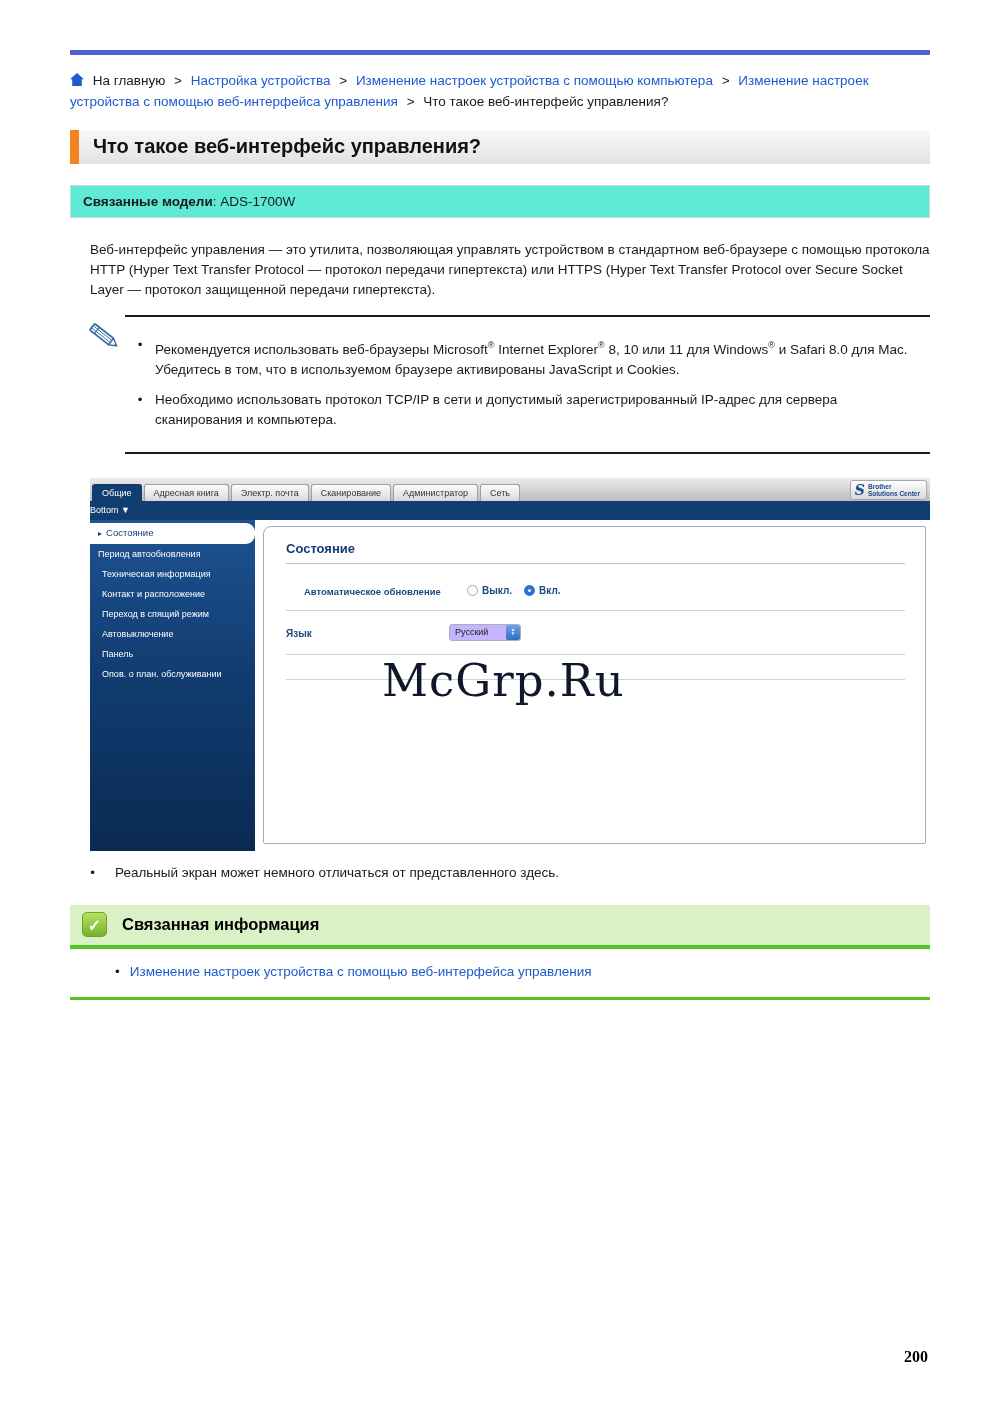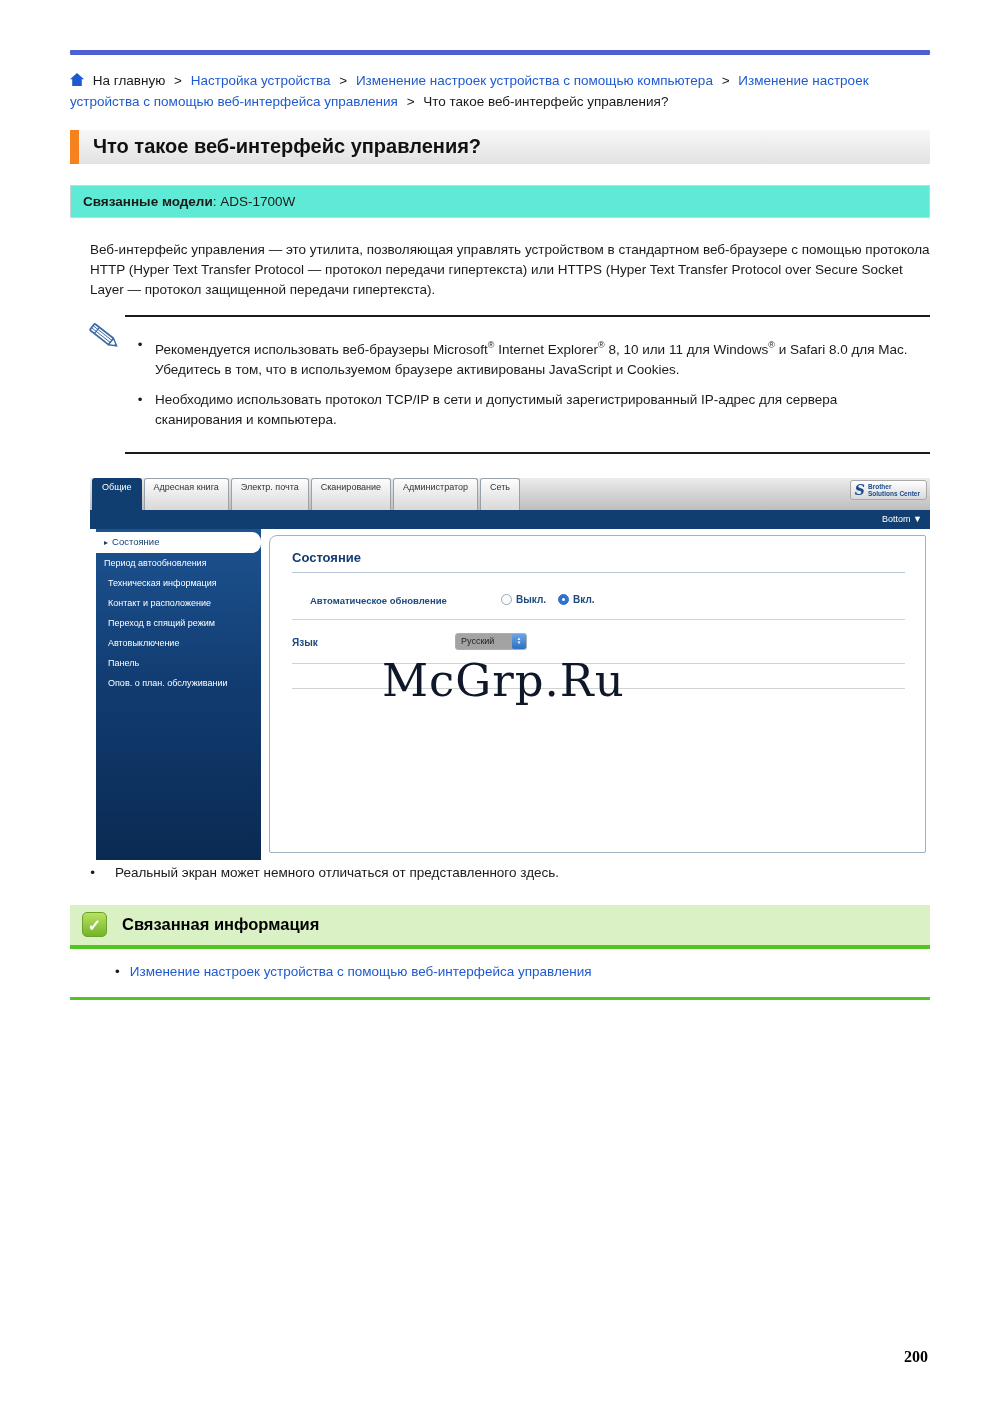--- a/index.html
+++ b/index.html
@@ -30,35 +30,35 @@
   .note-pencil{position:absolute;left:18px;top:2px;}
   .note-body{margin-left:55px;width:805px;border-top:2px solid #1a1a1a;
     border-bottom:2px solid #1a1a1a;padding:10px 0 12px 0;}
   .note-item{display:flex;font-size:13.5px;line-height:20px;margin:8px 0 10px 0;}
   .note-item .blt{width:30px;text-align:center;flex:0 0 30px;}
   .note-item .txt{width:760px;}
   sup{font-size:9px;}
   
   .shot{margin:24px 0 0 20px;width:840px;height:373px;position:relative;
     background:#fff;font-family:"Liberation Sans",sans-serif;}
-  .ss-tabbar{height:32px;background:linear-gradient(#ececec,#bdbdbd);
-    display:flex;position:relative;}
+  .ss-tabbar{height:23px;background:linear-gradient(#ececec,#bdbdbd);
+    display:flex;align-items:flex-end;position:relative;}
   .ss-tab{font-size:9px;color:#333;background:linear-gradient(#fdfdfd,#d8d8d8);
     border:1px solid #98a0a8;border-bottom:none;border-radius:3px 3px 0 0;
     padding:3px 9px 3px 9px;margin-left:2px;white-space:nowrap;}
   .ss-tab.active{background:#113e70;color:#fff;border-color:#113e70;}
   .ss-bsc{position:absolute;right:3px;top:2px;background:linear-gradient(#ffffff,#d9d9d9);
     border:1px solid #a8a8a8;border-radius:3px;padding:1px 6px 1px 4px;
     display:flex;align-items:center;height:16px;}
   .ss-bsc .slogo{color:#1a4a8c;font-family:"DejaVu Serif",serif;font-style:italic;
     font-weight:bold;font-size:14px;margin-right:3px;line-height:14px;}
   .ss-bsc .btxt{font-size:6.5px;line-height:7px;color:#1a4a8c;font-weight:bold;}
   .ss-bluebar{height:19px;background:#113e70;color:#fff;font-size:9px;
-    text-align:right;line-height:19px;padding-right:8px;}
-  .ss-body{display:flex;height:331px;background:#fff;margin-left:6px;}
+    text-align:left;line-height:19px;padding-right:8px;}
+  .ss-body{display:flex;height:331px;background:#fff;}
   .ss-sidebar{width:165px;flex:0 0 165px;height:331px;
     background:linear-gradient(180deg,#1d5391 0%,#123d72 45%,#0a2a52 100%);
     padding-top:3px;box-sizing:border-box;}
   .ss-item{color:#fff;font-size:9px;padding:5px 4px 5px 12px;line-height:10px;}
   .ss-item.sub{padding-left:8px;}
   .ss-item.active{background:#fff;color:#123d72;border-radius:0 9px 9px 0;
     padding-left:8px;font-size:9.5px;}
   .ss-item.active .arr{margin-right:4px;font-size:8px;}
   .ss-main{flex:1;position:relative;padding:6px 4px 0 8px;}
   .ss-panel{border:1px solid #9fb0c0;border-radius:8px 2px 2px 2px;
@@ -72,21 +72,21 @@
     font-size:10px;color:#333;line-height:20px;padding-left:7px;box-sizing:border-box;}
   .radio-row{display:flex;align-items:center;padding-top:3px;}
   .radio{width:11px;height:11px;border-radius:50%;border:1px solid #9aa8b8;
     background:#fdfdfd;margin-right:4px;position:relative;box-sizing:border-box;}
   .radio.on{border-color:#2f72d0;background:#2f72d0;}
   .radio.on:after{content:"";position:absolute;left:3px;top:3px;width:3px;height:3px;
     border-radius:50%;background:#fff;}
   .radio-lab{color:#1c4a7e;font-size:10px;font-weight:bold;margin-right:12px;}
   .ss-div{border:none;border-top:1px solid #d2d2d2;margin:13px 0;}
   .ss-select{display:flex;width:72px;height:17px;border:1px solid #a8b0b8;
-    border-radius:3px;background:#a3a3a3;box-sizing:border-box;overflow:hidden;}
+    border-radius:3px;background:#c4b5fd;box-sizing:border-box;overflow:hidden;}
   .ss-select .val{flex:1;font-size:9px;line-height:15px;padding-left:5px;color:#222;}
   .ss-select .stepper{width:14px;background:linear-gradient(#6aa5e6,#2f6fc0);
     border-radius:2px;display:flex;flex-direction:column;align-items:center;
     justify-content:center;color:#fff;font-size:4.5px;line-height:4.5px;}
   .loc-col{display:flex;flex-direction:column;gap:13px;padding-top:2px;}
   .loc-row{display:flex;align-items:center;color:#1c4a7e;font-size:9.5px;font-weight:bold;}
   .loc-row svg{margin-right:5px;}
   .watermark{position:absolute;left:292px;top:176px;color:#0f172a;
     font-family:"DejaVu Serif",serif;font-size:45px;
     letter-spacing:1px;white-space:nowrap;z-index:5;}
@@ -195,21 +195,21 @@
         <div class="ss-item">Контакт и расположение</div>
         <div class="ss-item">Переход в спящий режим</div>
         <div class="ss-item">Автовыключение</div>
         <div class="ss-item">Панель</div>
         <div class="ss-item">Опов. о план. обслуживании</div>
       </div>
       <div class="ss-main">
         <div class="ss-panel">
           <div class="ss-h">Состояние</div>
           <hr class="ss-hr">
-          <div class="ss-row" style="margin-top:7px;gap:28px;">
+          <div class="ss-row" style="margin-top:7px;">
             <span class="ss-lab sub2">Автоматическое обновление</span>
             <span class="radio-row" style="margin-left:18px;">
               <span class="radio"></span>
               <span class="radio-lab">Выкл.</span>
               <span class="radio on"></span>
               <span class="radio-lab">Вкл.</span>
             </span>
           </div>
           <hr class="ss-div">
           <div class="ss-row">

